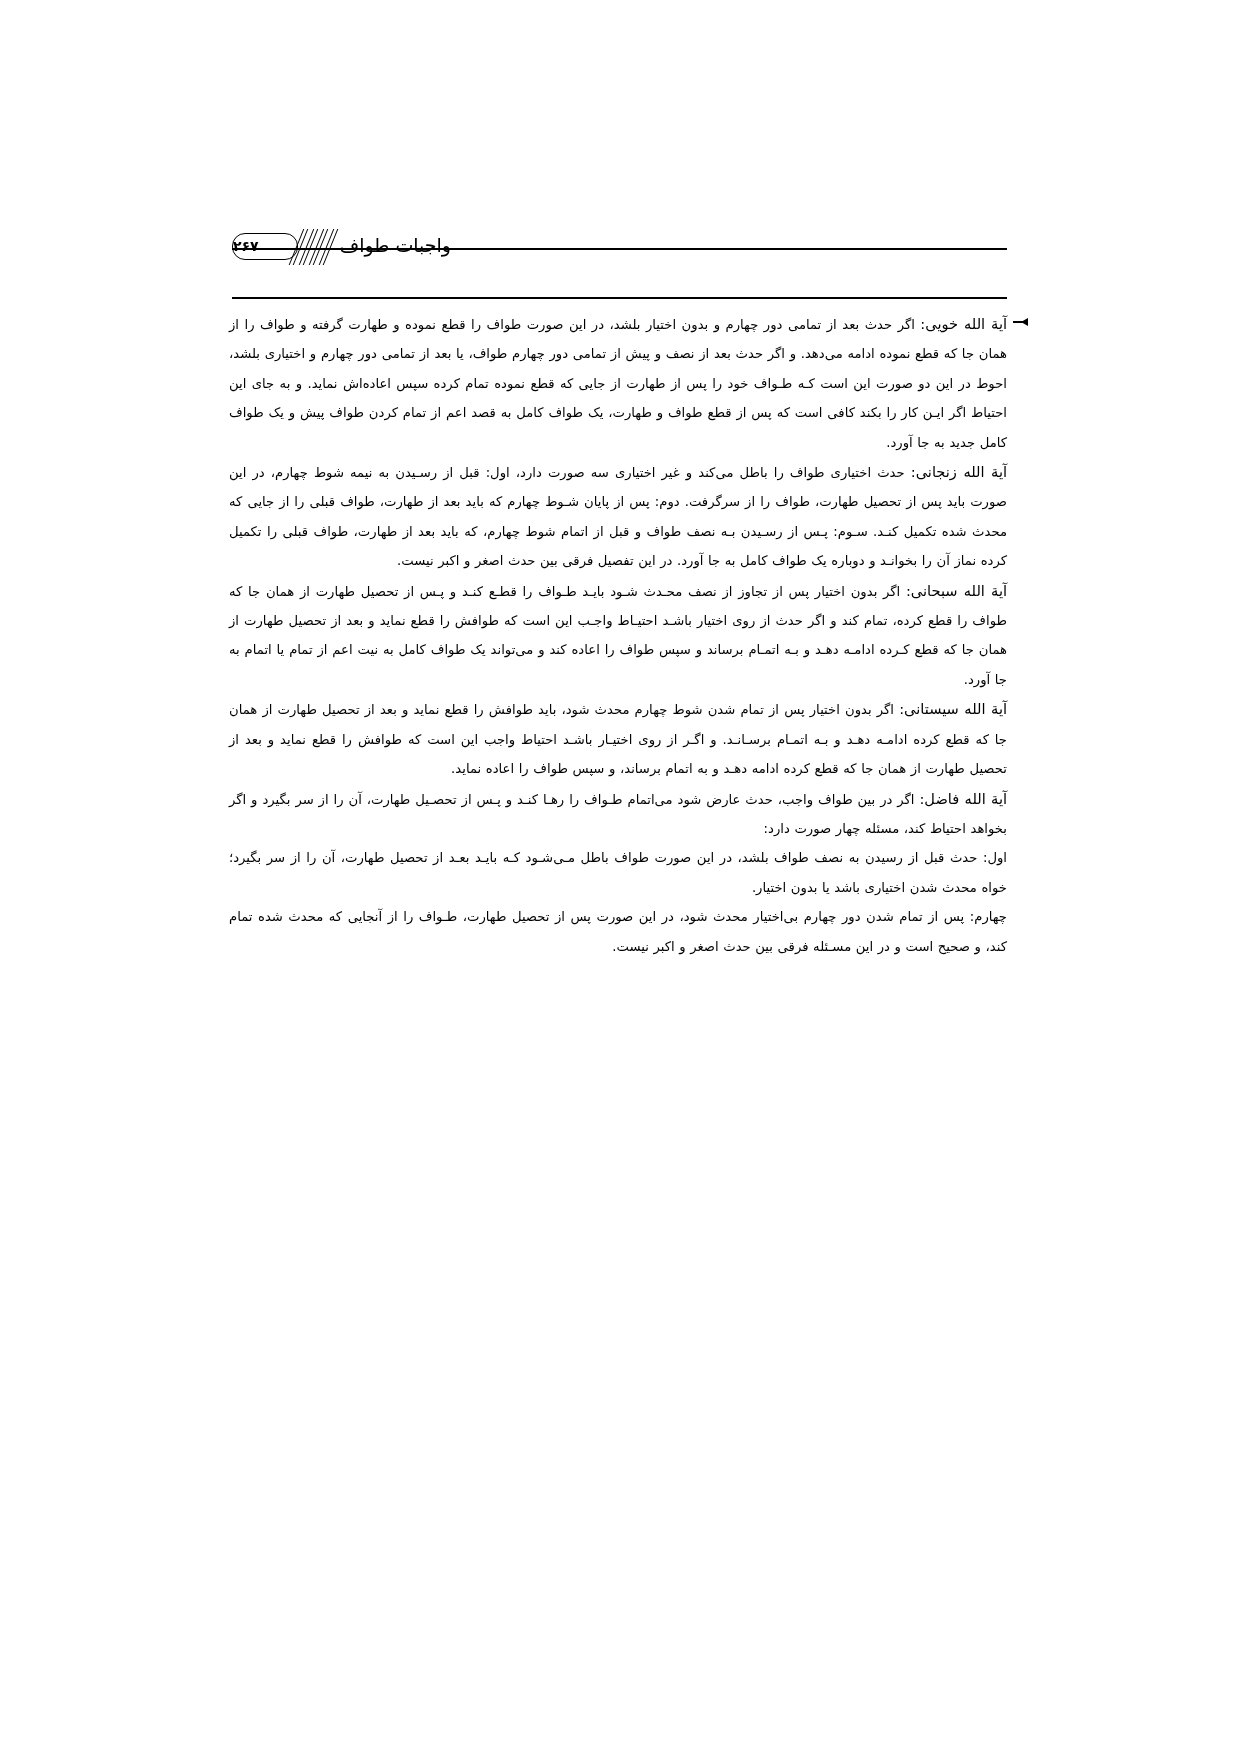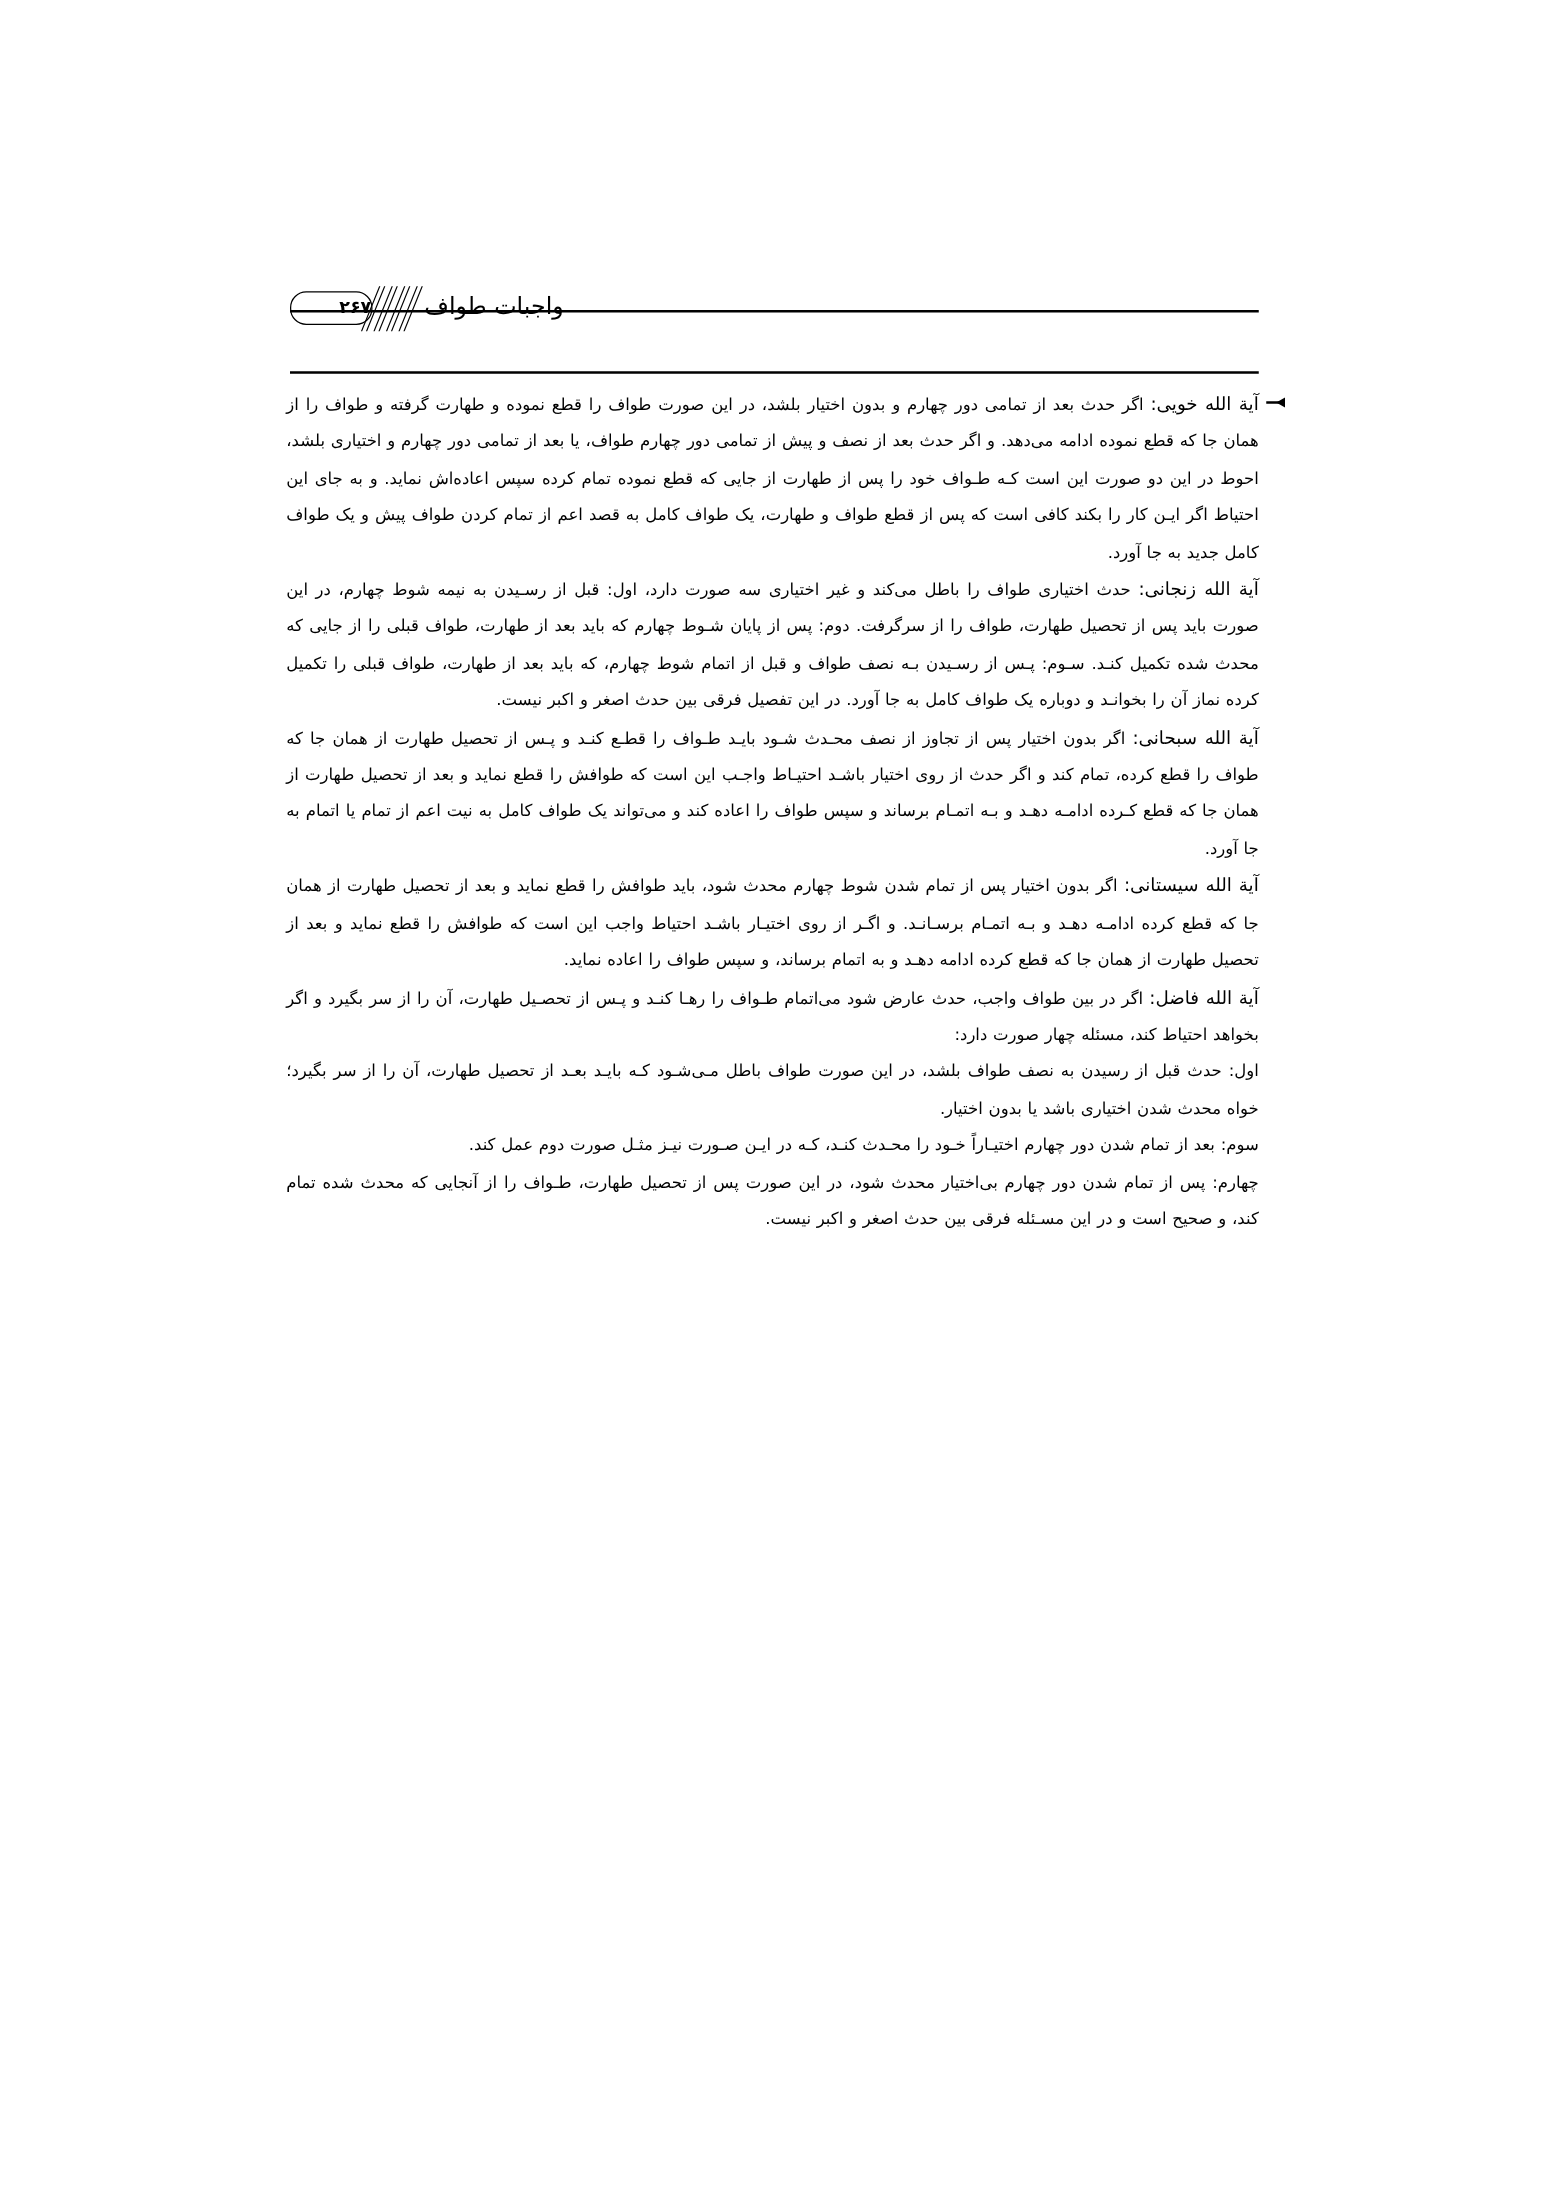--- a/index.html
+++ b/index.html
@@ -44,21 +44,21 @@
   .folio {
     position: absolute;
     left: 0;
     top: 11px;
     width: 66px;
     height: 27px;
     border: 1.6px solid #000;
     border-radius: 13px;
     display: flex;
     align-items: center;
-    justify-content: flex-start;
+    justify-content: flex-end;
   }
   .folio span {
     font-size: 14px;
     font-weight: 700;
     direction: rtl;
     line-height: 1;
     transform: translateY(-1px);
   }
   
   .slashes {
@@ -207,22 +207,19 @@
     <p class="para">
       <span class="lead">آیة الله فاضل:</span>
       <span>اگر در بین طواف واجب، حدث عارض شود می‌اتمام طـواف را رهـا کنـد و پـس از تحصـیل طهارت، آن را از سر بگیرد و اگر بخواهد احتیاط کند، مسئله چهار صورت دارد:</span>
     </p>
 
     <p class="para sub">
       <span>اول: حدث قبل از رسیدن به نصف طواف بلشد، در این صورت طواف باطل مـی‌شـود کـه بایـد بعـد از تحصیل طهارت، آن را از سر بگیرد؛ خواه محدث شدن اختیاری باشد یا بدون اختیار.</span>
     </p>
 
 
-    <p class="para sub">
-      <span>سوم: بعد از تمام شدن دور چهارم اختیـاراً خـود را محـدث کنـد، کـه در ایـن صـورت نیـز مثـل صورت دوم عمل کند.</span>
-    </p>
 
     <p class="para sub">
       <span>چهارم: پس از تمام شدن دور چهارم بی‌اختیار محدث شود، در این صورت پس از تحصیل طهارت، طـواف را از آنجایی که محدث شده تمام کند، و صحیح است و در این مسـئله فرقی بین حدث اصغر و اکبر نیست.</span>
     </p>
 
   </div>
 </div>
 
 </body></html>

